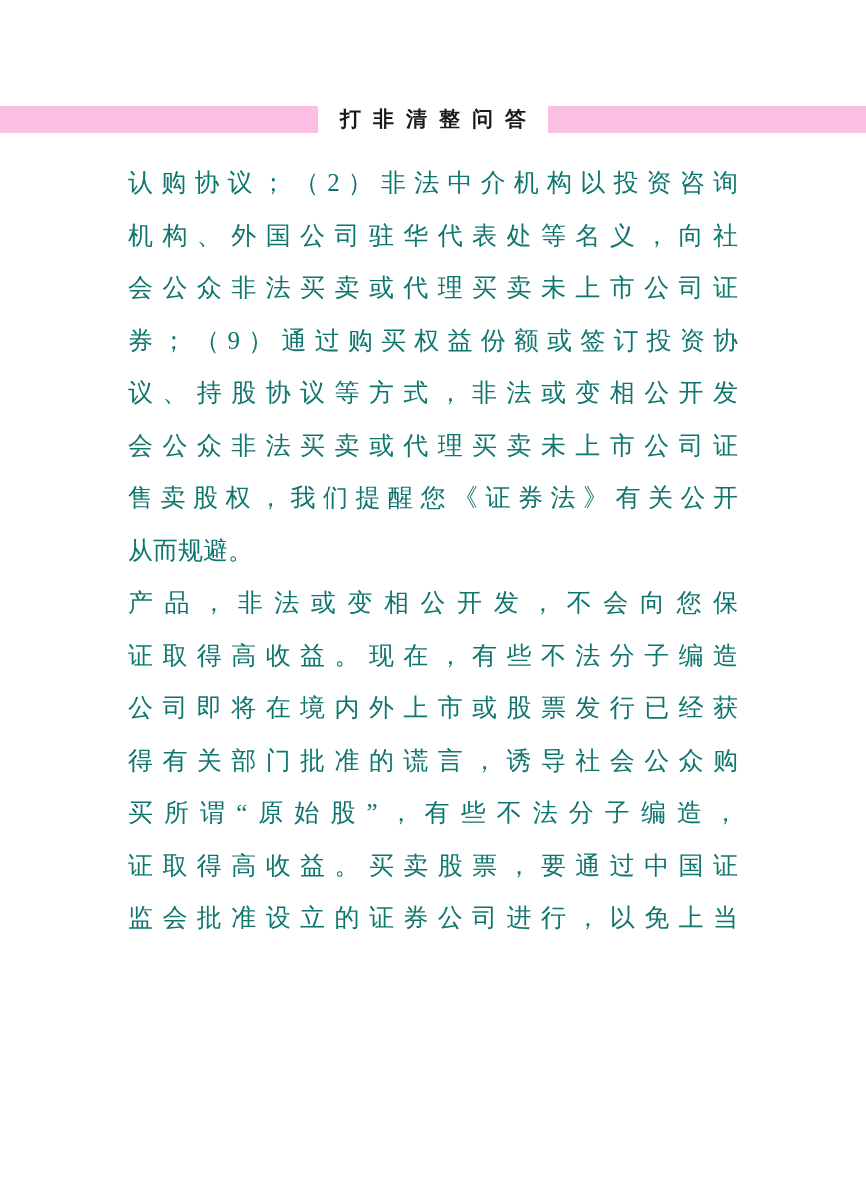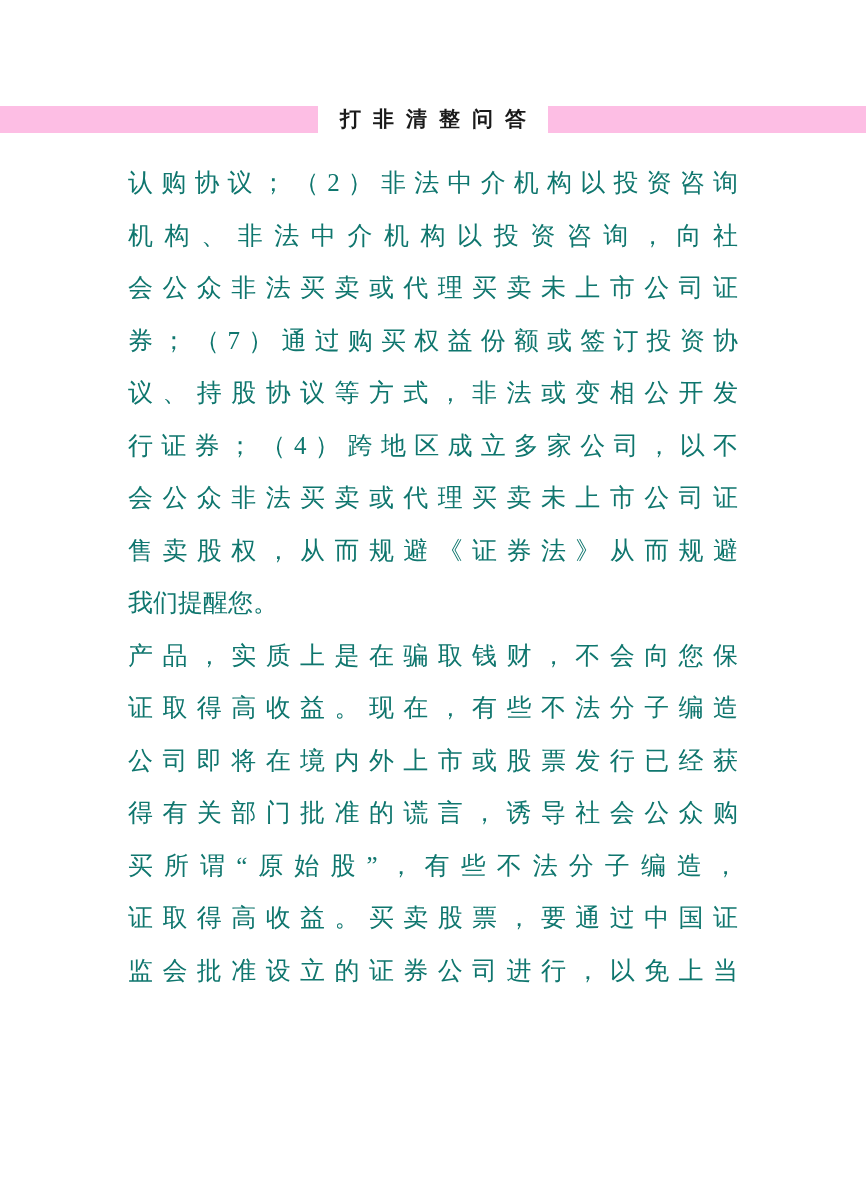--- a/index.html
+++ b/index.html
@@ -74,29 +74,28 @@
 <body>
 
 <div class="page">
 
   <div class="band">
     <span class="title">打非清整问答</span>
   </div>
 
   <div class="body-text">
       <div class="line fill">认购协议；（2）非法中介机构以投资咨询</div>
-      <div class="line fill">机构、非法中介机构以投资咨询，向社</div>
+      <div class="line fill">机构、外国公司驻华代表处等名义，向社</div>
       <div class="line fill">会公众非法买卖或代理买卖未上市公司证</div>
-      <div class="line fill">券；（7）通过购买权益份额或签订投资协</div>
+      <div class="line fill">券；（9）通过购买权益份额或签订投资协</div>
       <div class="line fill">议、持股协议等方式，非法或变相公开发</div>
-      <div class="line fill">行证券；（4）跨地区成立多家公司，以不</div>
       <div class="line fill">会公众非法买卖或代理买卖未上市公司证</div>
-      <div class="line fill">售卖股权，从而规避《证券法》从而规避</div>
-      <div class="line">我们提醒您。</div>
-      <div class="line fill">产品，实质上是在骗取钱财，不会向您保</div>
+      <div class="line fill">售卖股权，我们提醒您《证券法》有关公开</div>
+      <div class="line">从而规避。</div>
+      <div class="line fill">产品，非法或变相公开发，不会向您保</div>
       <div class="line fill">证取得高收益。现在，有些不法分子编造</div>
       <div class="line fill">公司即将在境内外上市或股票发行已经获</div>
       <div class="line fill">得有关部门批准的谎言，诱导社会公众购</div>
       <div class="line fill">买所谓“原始股”，有些不法分子编造，</div>
       <div class="line fill">证取得高收益。买卖股票，要通过中国证</div>
       <div class="line fill">监会批准设立的证券公司进行，以免上当</div>
     </div>
 
   <div class="page-number">— 12 —</div>
 

